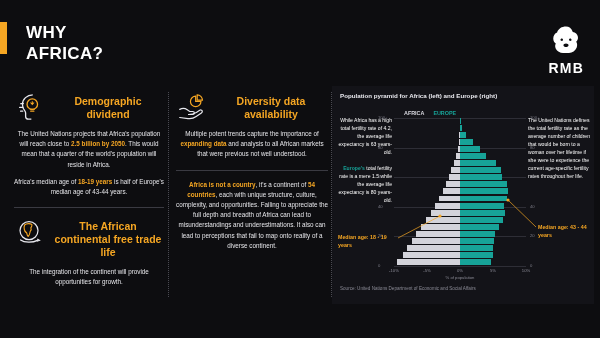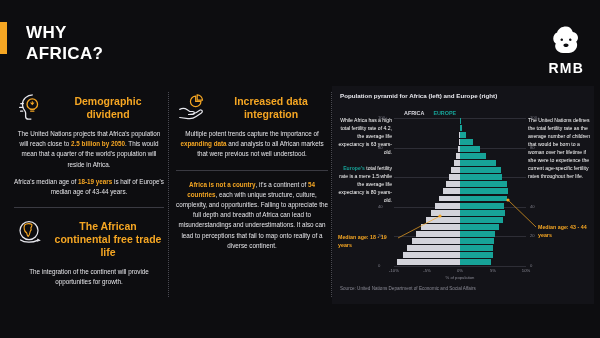--- a/index.html
+++ b/index.html
@@ -164,21 +164,21 @@
   <div class="col col2">
 
     <div class="block">
       <div class="block-head">
         <svg class="b-icon" viewBox="0 0 32 32">
           <path d="M21 4.5a5.6 5.6 0 1 0 5.6 5.6H21z" fill="none" stroke="#f5a623" stroke-width="1.3"></path>
           <path d="M22.6 3v5.6h5.6A5.7 5.7 0 0 0 22.6 3z" fill="none" stroke="#f5a623" stroke-width="1.3"></path>
           <path d="M4 18.5c2.6-1.4 5.6-1.3 8 .4l2.6 1.9h3.2c1 0 1.8.7 1.8 1.6s-.8 1.6-1.8 1.6h-4.4" fill="none" stroke="#e8e8ee" stroke-width="1.3" stroke-linecap="round"></path>
           <path d="M13.4 24c3.2 0 5.8-.6 8.3-2.2l3.6-2.3c.9-.6 2-.4 2.5.4.5.8.2 1.8-.7 2.4l-5.6 3.9c-2.6 1.8-5.6 2.5-8.7 2.1L4 27.2" fill="none" stroke="#e8e8ee" stroke-width="1.3" stroke-linecap="round"></path>
         </svg>
-        <div class="b-title">Increased data integration</div>
+        <div class="b-title">Diversity data availability</div>
       </div>
       <div class="b-body">
         <p>Multiple potent trends capture the importance of <span class="hl">expanding data</span> and analysis to all African markets that were previous not well understood.</p>
       </div>
     </div>
 
     <hr class="hrule">
 
     <div class="block">
       <div class="b-body">

